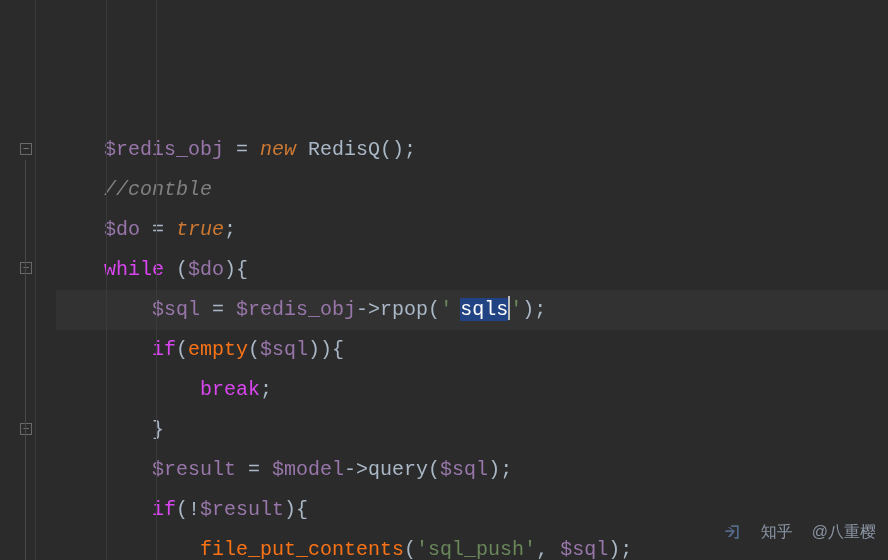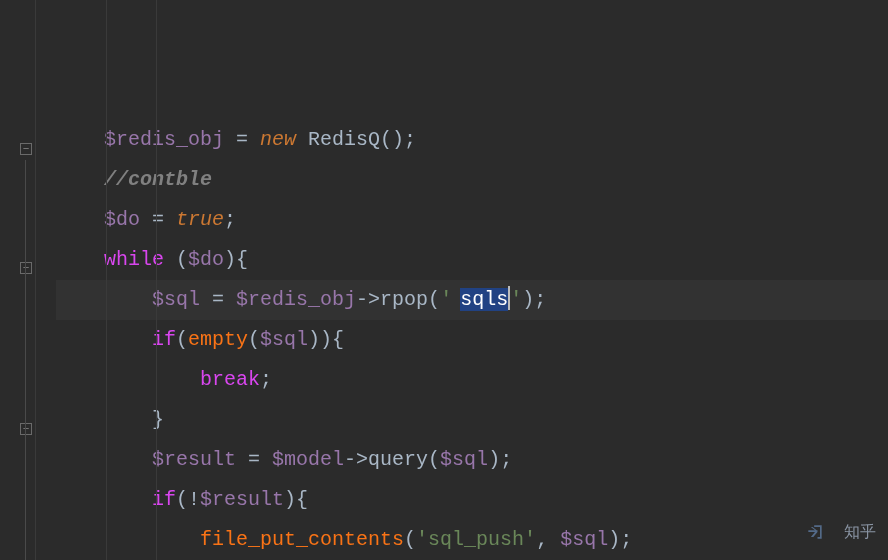--- a/index.html
+++ b/index.html
@@ -34,39 +34,40 @@
   .vline {
     position: absolute;
     left: 25px;
     width: 1px;
     background: #4a4a4a;
   }
   .code {
     position: absolute;
     left: 36px; right: 0; top: 0; bottom: 0;
     padding-left: 20px;
+    padding-top: 10px;
     white-space: pre;
   }
   .line { height: 40px; }
   .hl-line { background: #323232; }
   .indent-guide {
     position: absolute;
     width: 1px;
     background: #3a3a3a;
     top: 0; bottom: 0;
   }
   .tk-var { color: #9876aa; }
   .tk-kw  { color: #cc7832; font-style: italic; }
   .tk-kw2 { color: #d946ef; }
   .tk-op  { color: #a9b7c6; }
   .tk-cls { color: #a9b7c6; }
   .tk-fn  { color: #f97316; }
   .tk-fn2 { color: #a9b7c6; }
   .tk-str { color: #6a8759; }
-  .tk-cmt { color: #808080; font-style: italic; font-weight: bold; }
+  .tk-cmt { color: #808080; font-style: italic; }
   .tk-punct { color: #a9b7c6; }
   .sel {
     background: #214283;
     color: #ffffff;
     margin-left: 8px;
   }
   .caret {
     display: inline-block;
     width: 2px; height: 24px;
     background: #bbbbbb;
@@ -112,13 +113,14 @@
   <div class="indent-guide" style="left:120px"></div>
 <div class="line"><span>    </span><span class="tk-var">$redis_obj</span><span class="tk-op"> = </span><span class="tk-kw">new</span><span class="tk-op"> </span><span class="tk-cls">RedisQ</span><span class="tk-punct">();</span></div><div class="line"><span>    </span><span class="tk-cmt">//contble</span></div><div class="line"><span>    </span><span class="tk-var">$do</span><span class="tk-op"> = </span><span class="tk-kw">true</span><span class="tk-punct">;</span></div><div class="line"><span>    </span><span class="tk-kw2">while</span><span class="tk-op"> (</span><span class="tk-var">$do</span><span class="tk-punct">){</span></div><div class="line hl-line"><span>        </span><span class="tk-var">$sql</span><span class="tk-op"> = </span><span class="tk-var">$redis_obj</span><span class="tk-op">-&gt;</span><span class="tk-fn2">rpop</span><span class="tk-punct">(</span><span class="tk-str">'</span><span class="sel">sqls</span><span class="caret"></span><span class="tk-str">'</span><span class="tk-punct">);</span></div><div class="line"><span>        </span><span class="tk-kw2">if</span><span class="tk-punct">(</span><span class="tk-fn">empty</span><span class="tk-punct">(</span><span class="tk-var">$sql</span><span class="tk-punct">)){</span></div><div class="line"><span>            </span><span class="tk-kw2">break</span><span class="tk-punct">;</span></div><div class="line"><span>        </span><span class="tk-punct">}</span></div><div class="line"><span>        </span><span class="tk-var">$result</span><span class="tk-op"> = </span><span class="tk-var">$model</span><span class="tk-op">-&gt;</span><span class="tk-fn2">query</span><span class="tk-punct">(</span><span class="tk-var">$sql</span><span class="tk-punct">);</span></div><div class="line"><span>        </span><span class="tk-kw2">if</span><span class="tk-punct">(!</span><span class="tk-var">$result</span><span class="tk-punct">){</span></div><div class="line"><span>            </span><span class="tk-fn">file_put_contents</span><span class="tk-punct">(</span><span class="tk-str">'sql_push'</span><span class="tk-punct">, </span><span class="tk-var">$sql</span><span class="tk-punct">);</span></div></div>
 
 <div class="watermark">
   <span class="z-icon">
     <svg viewBox="0 0 24 24" width="20" height="20">
         <path fill="#5b7599" d="M4 4h7v2H7l5 4H4v2h8l-5 6h3l5-6v-2h-1L9 6h6V4H4z M15 4h5v16h-5v-2h3V6h-3V4z"></path>
       </svg>
   </span>
   <span>知乎</span>
+  <span>@八重樱</span>
 </div>
 
 </body></html>

